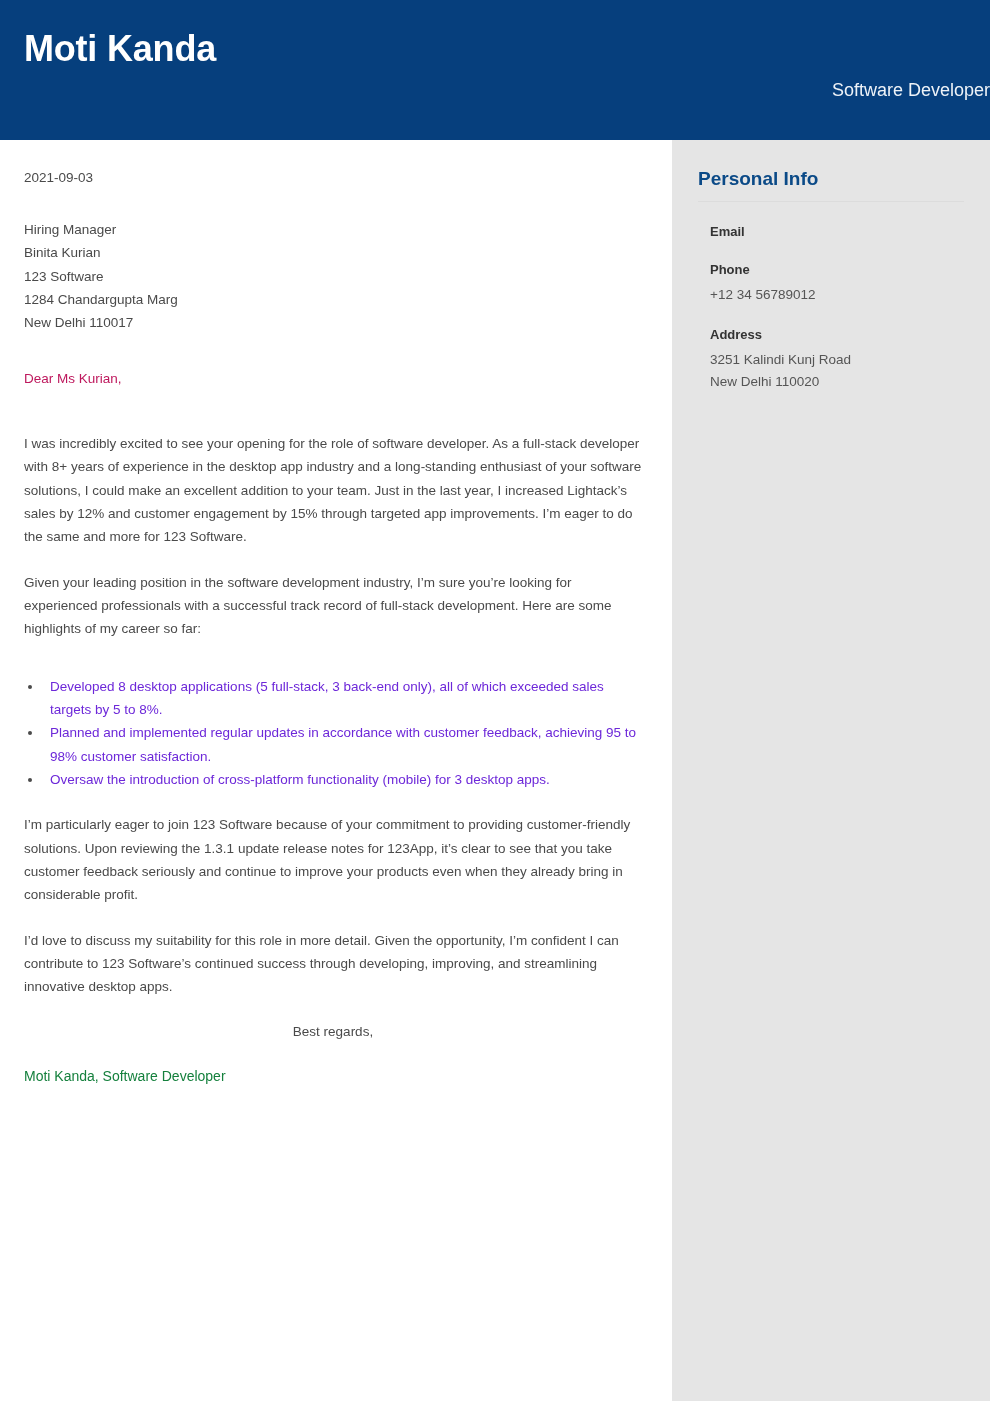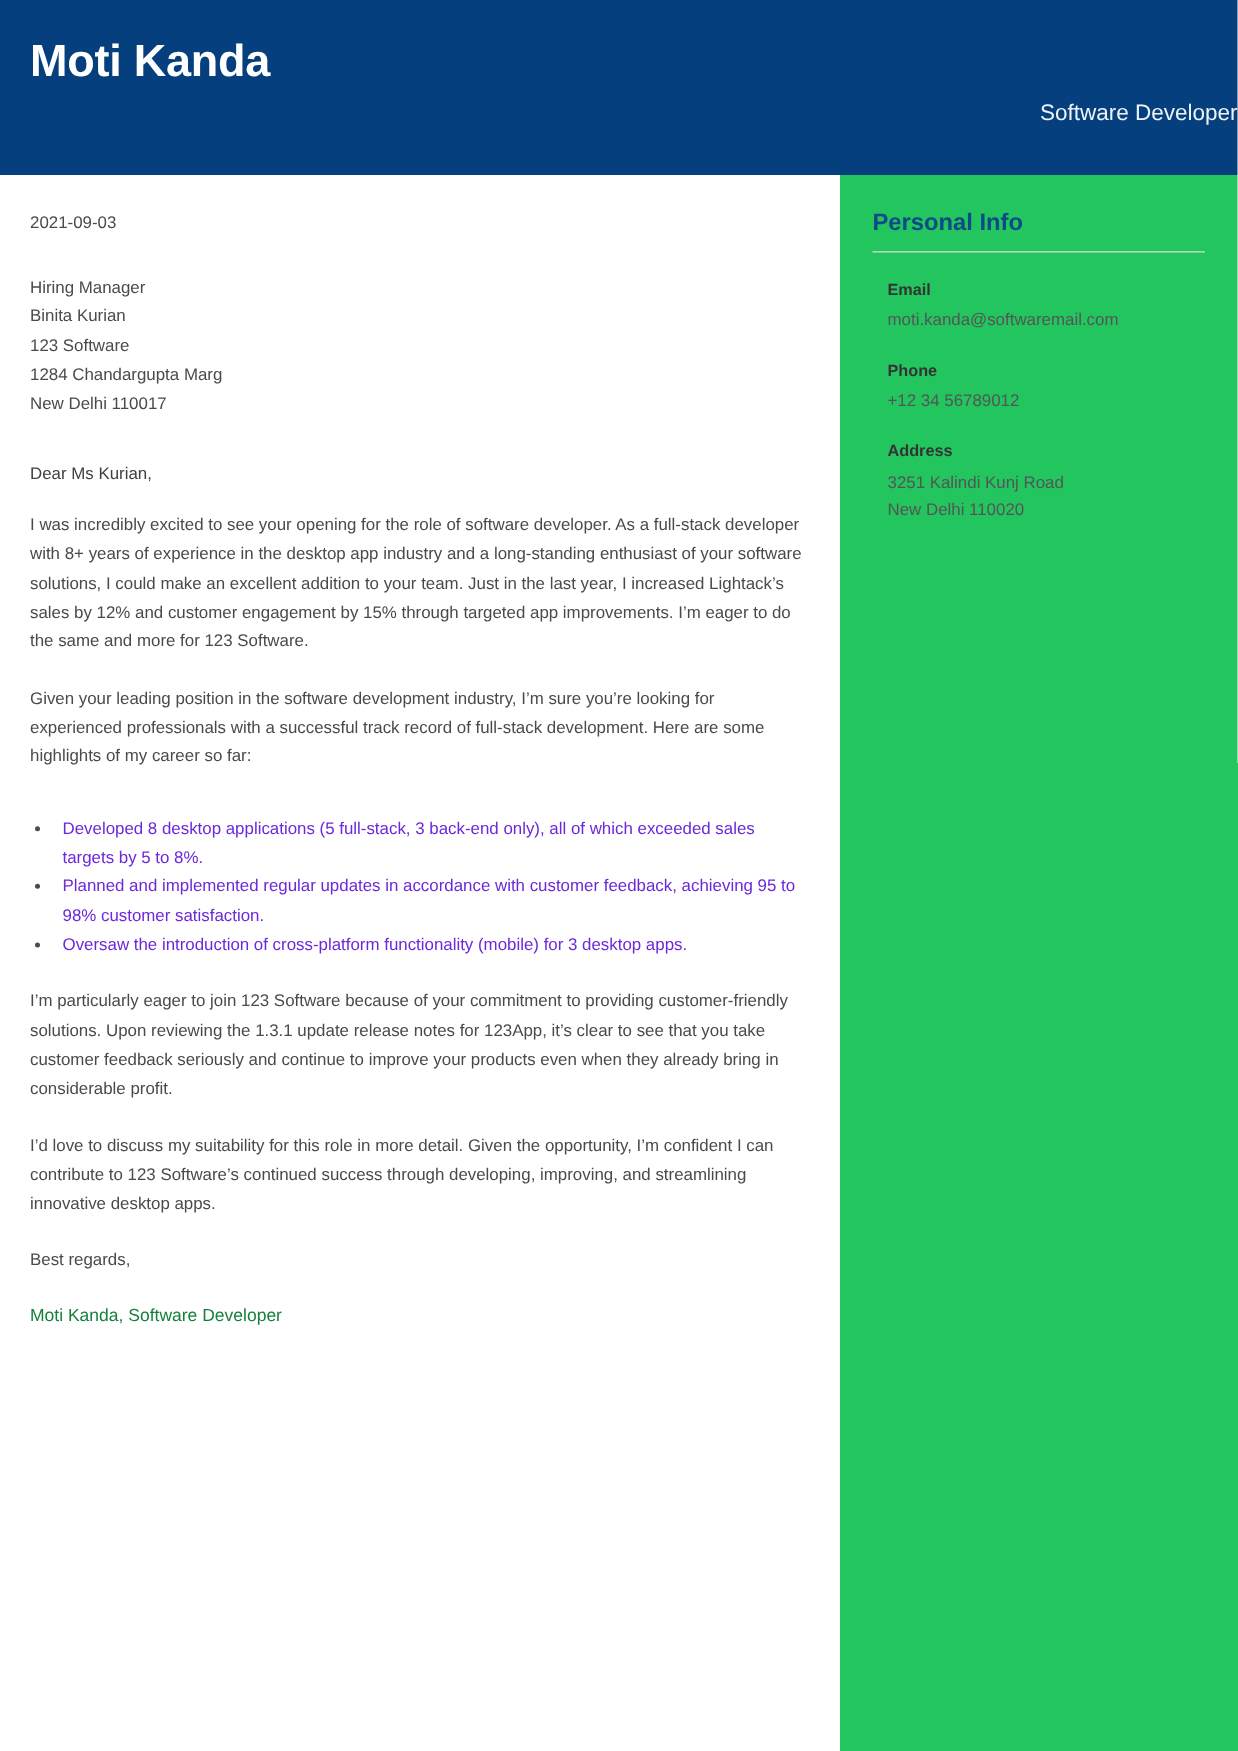--- a/index.html
+++ b/index.html
@@ -53,44 +53,44 @@
   }
   .main {
     width: 672px;
     box-sizing: border-box;
     background: #ffffff;
     padding: 28px 30px 0 24px;
     flex: 0 0 672px;
   }
   .sidebar {
     flex: 1 1 auto;
-    background: #22c55e;
+    background: #e5e5e5;
     box-sizing: border-box;
     padding: 28px 26px 0 26px;
   }
   
   .date {
     font-size: 13.5px;
     color: #4a4a4a;
     line-height: 1.5;
     margin: 0 0 30px 0;
   }
   .recipient {
     margin: 0 0 34px 0;
   }
   .recipient-line {
     font-size: 13.5px;
     color: #4a4a4a;
     line-height: 1.72;
   }
   .salutation {
     font-size: 13.5px;
-    color: #404040;
+    color: #be185d;
     line-height: 1.6;
-    margin: 0 0 18px 0;
+    margin: 0 0 42px 0;
   }
   .para {
     font-size: 13.5px;
     color: #4a4a4a;
     line-height: 1.73;
     margin: 0 0 22px 0;
     text-align: left;
   }
   .bullets {
     list-style: none;
@@ -113,20 +113,21 @@
     width: 4px;
     height: 4px;
     border-radius: 50%;
     background: #4a4a4a;
   }
   .closing {
     font-size: 13.5px;
     color: #4a4a4a;
     line-height: 1.6;
     margin: 0 0 23px 0;
+    text-align: center;
   }
   .signature {
     font-size: 14px;
     color: #15803d;
     line-height: 1.6;
     margin: 0;
   }
   .spacer-before-bullets {
     height: 12px;
   }
@@ -204,21 +205,20 @@
       <div class="signature">Moti Kanda, Software Developer</div>
 
     </div>
 
     <div class="sidebar">
       <div class="side-heading">Personal Info</div>
       <hr class="side-divider">
 
       <div class="side-group">
         <div class="side-label">Email</div>
-        <div class="side-value">moti.kanda@softwaremail.com</div>
       </div>
 
       <div class="side-group">
         <div class="side-label">Phone</div>
         <div class="side-value">+12 34 56789012</div>
       </div>
 
       <div class="side-group">
         <div class="side-label">Address</div>
         <div class="side-value">3251 Kalindi Kunj Road</div>

